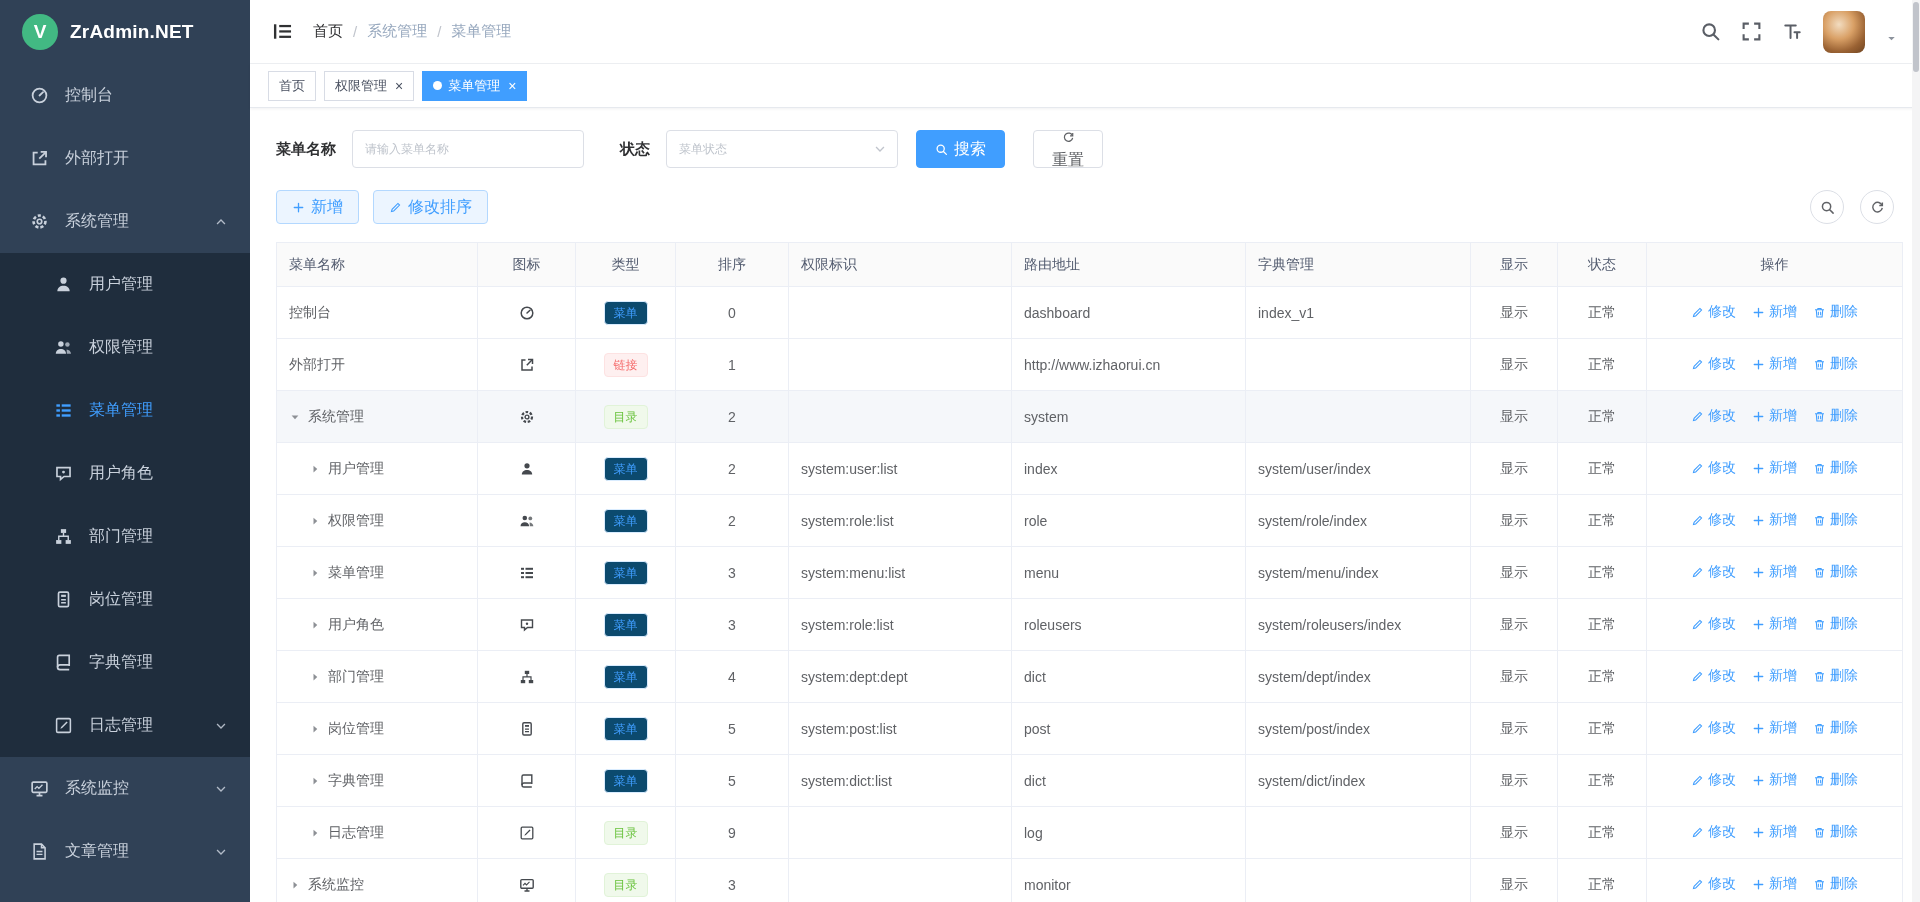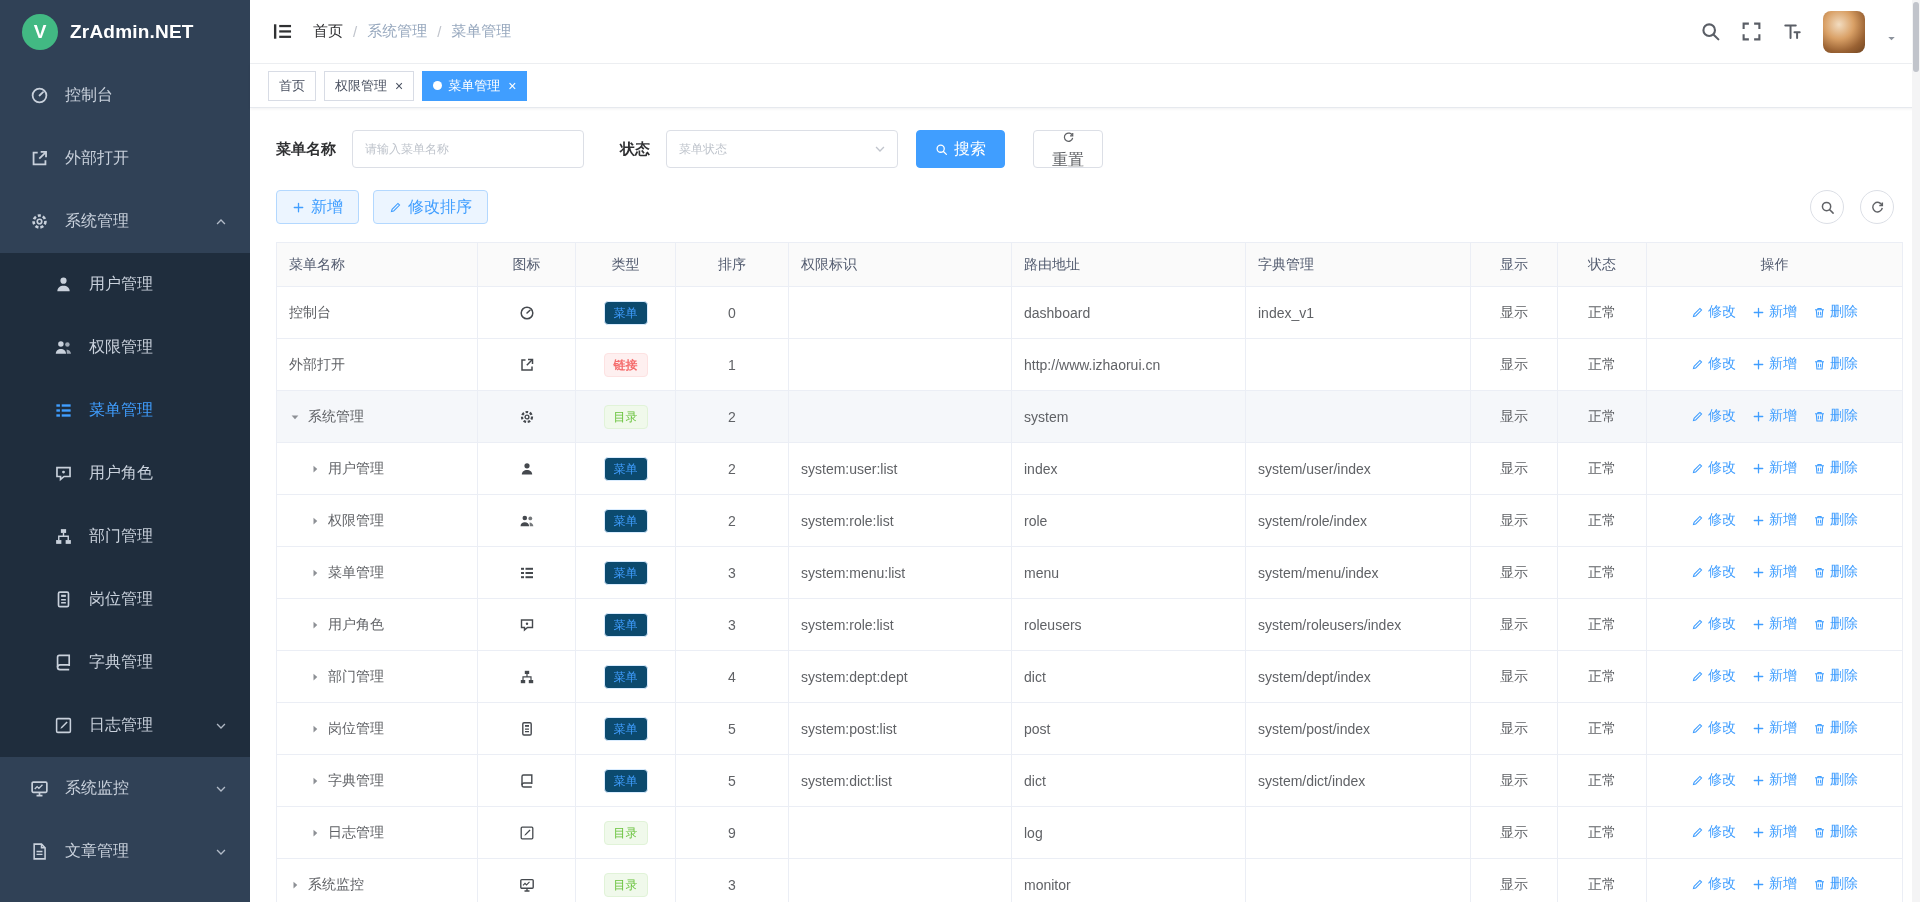--- a/index.html
+++ b/index.html
@@ -91,21 +91,21 @@
   .indent { display:inline-block; }
   .indent.lv1 { width:20px; }
   .tree-caret { display:inline-flex; width:19px; color:#8d9095; flex-shrink:0; }
   .tree-caret svg { width:12px; height:12px; }
   .ticon { color:#45494e; display:inline-flex; vertical-align:middle; }
   .ticon svg { width:16px; height:16px; }
   .tag { display:inline-block; height:24px; line-height:22px; padding:0 9px; font-size:12px;
     border-radius:4px; border:1px solid transparent; }
   .tag.blue  { background:#0c4a6e; border-color:#d9ecff; color:#409eff; }
   .tag.green { background:#f0f9eb; border-color:#e1f3d8; color:#67c23a; }
-  .tag.red   { background:#fef0f0; border-color:#fde2e2; color:#f56c6c;font-weight:bold; }
+  .tag.red   { background:#fef0f0; border-color:#fde2e2; color:#f56c6c; }
   .ops a { color:#409eff; display:inline-flex; align-items:center; gap:4px; margin:0 8px;
     cursor:pointer; text-decoration:none; }
   .opicon { display:inline-flex; }
   .opicon svg { width:13px; height:13px; }
 
   
   .page-scrollbar { position:absolute; right:0; top:0; width:8px; height:100%; background:#f4f4f5; }
   .page-scrollbar .thumb { position:absolute; top:2px; left:1px; width:6px; height:70px;
     border-radius:3px; background:#c1c4cb; }
 </style>

